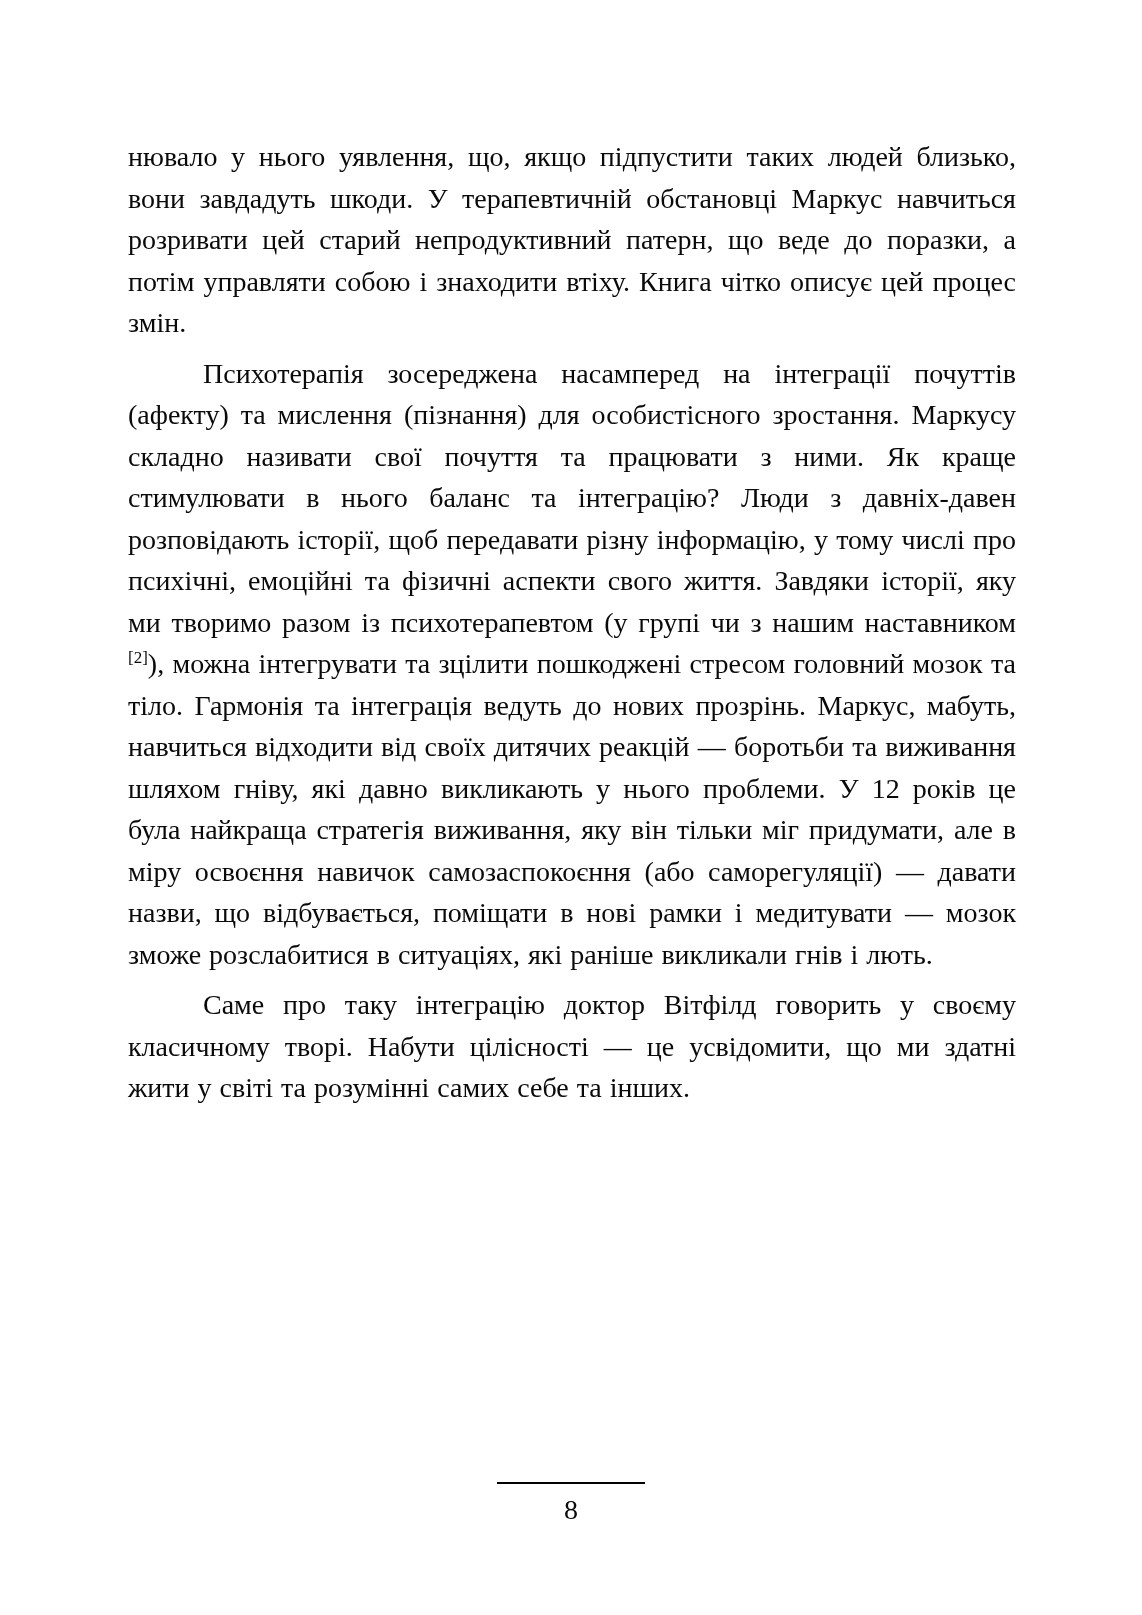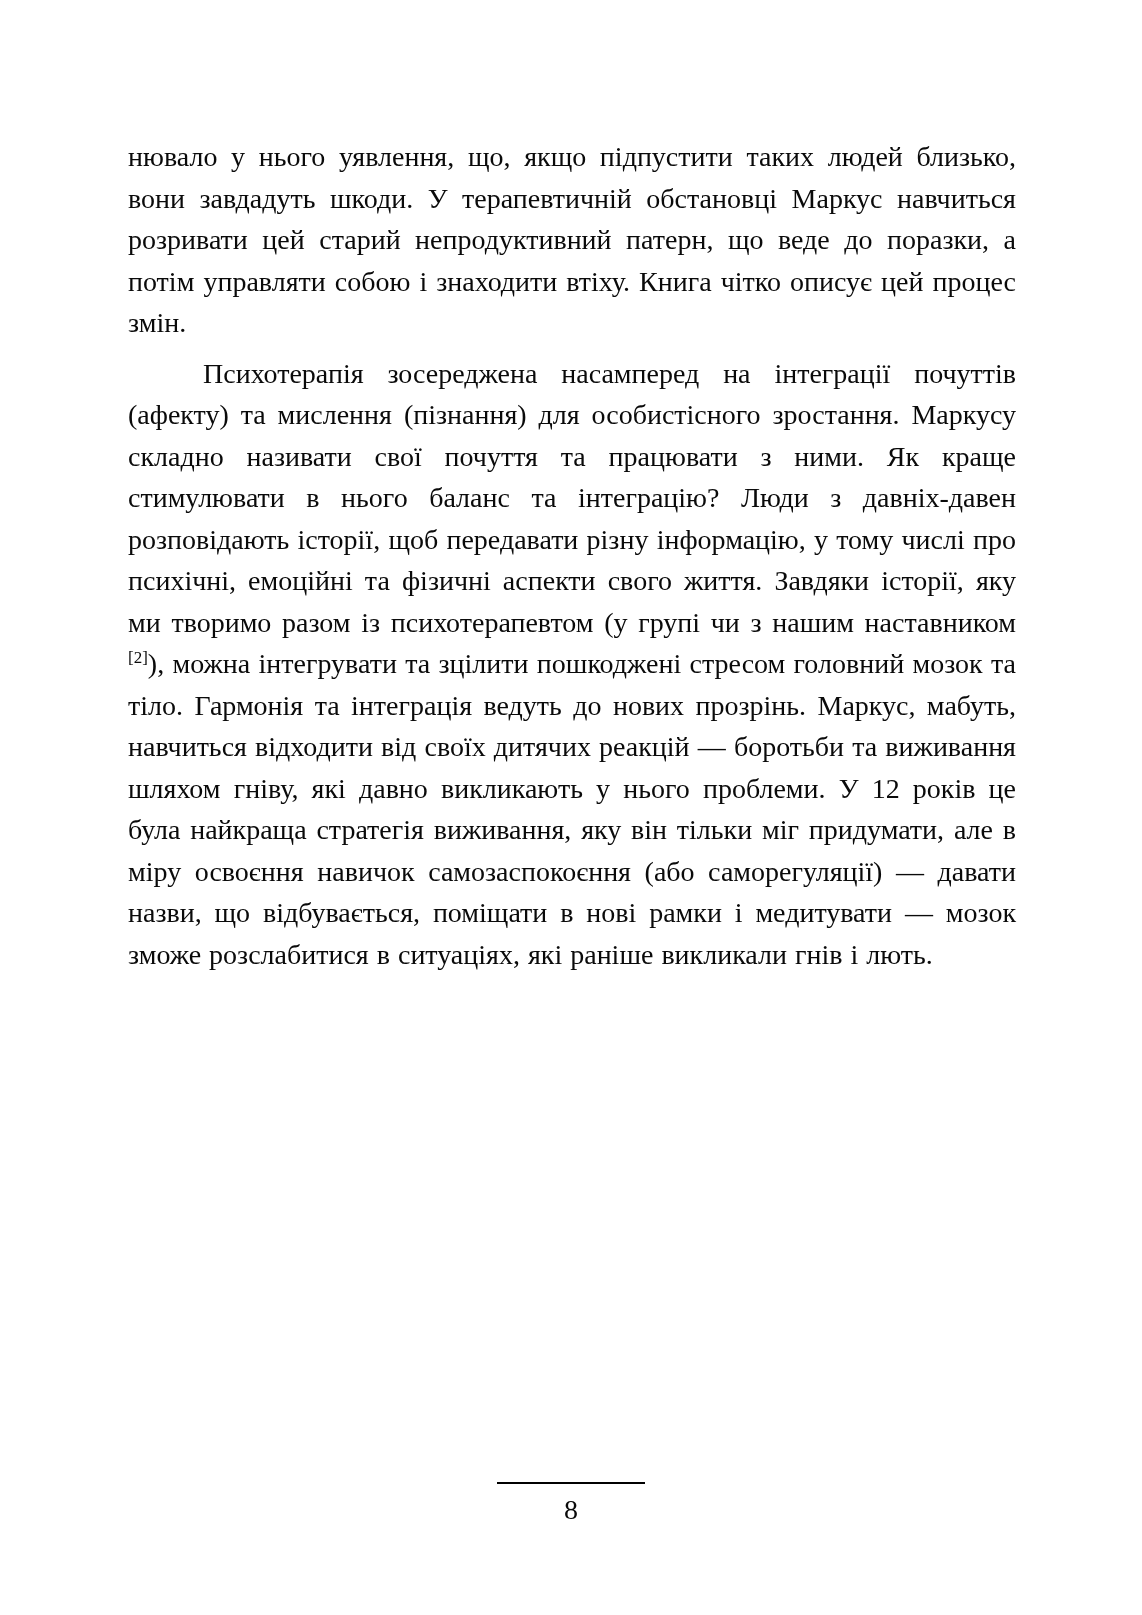--- a/index.html
+++ b/index.html
@@ -66,20 +66,21 @@
 <body>
 
 <div class="page">
 
   <main class="text-block">
 
     <p class="para no-indent">нювало у нього уявлення, що, якщо підпустити таких людей близько, вони завдадуть шкоди. У терапевтичній обстановці Маркус навчиться розривати цей старий непродуктивний патерн, що веде до поразки, а потім управляти собою і знаходити втіху. Книга чітко описує цей процес змін.</p>
 
     <p class="para"><span>Психотерапія зосереджена насамперед на інтеграції почуттів (афекту) та мислення (пізнання) для особистісного зростання. Маркусу складно називати свої почуття та працювати з ними. Як краще стимулювати в нього баланс та інтеграцію? Люди з давніх-давен розповідають історії, щоб передавати різну інформацію, у тому числі про психічні, емоційні та фізичні аспекти свого життя. Завдяки історії, яку ми творимо разом із психотерапевтом (у групі чи з нашим наставником </span><sup class="footnote-ref">[2]</sup><span>), можна інтегрувати та зцілити пошкоджені стресом головний мозок та тіло. Гармонія та інтеграція ведуть до нових прозрінь. Маркус, мабуть, навчиться відходити від своїх дитячих реакцій — боротьби та виживання шляхом гніву, які давно викликають у нього проблеми. У 12 років це була найкраща стратегія виживання, яку він тільки міг придумати, але в міру освоєння навичок самозаспокоєння (або саморегуляції) — давати назви, що відбувається, поміщати в нові рамки і медитувати — мозок зможе розслабитися в ситуаціях, які раніше викликали гнів і лють.</span></p>
 
+    <p class="para">Саме про таку інтеграцію доктор Вітфілд говорить у своєму класичному творі. Набути цілісності — це усвідомити, що ми здатні жити у світі та розумінні самих себе та інших.</p>
 
   </main>
 
   <footer class="page-footer">
     <div class="footer-rule"></div>
     <div class="page-number">8</div>
   </footer>
 
 </div>
 

